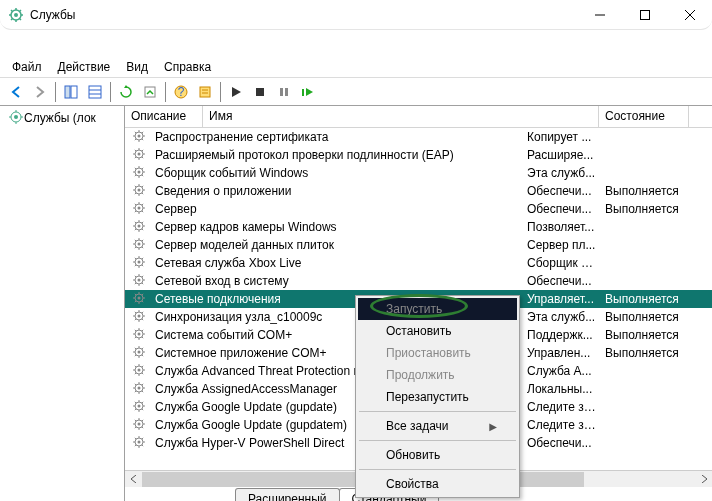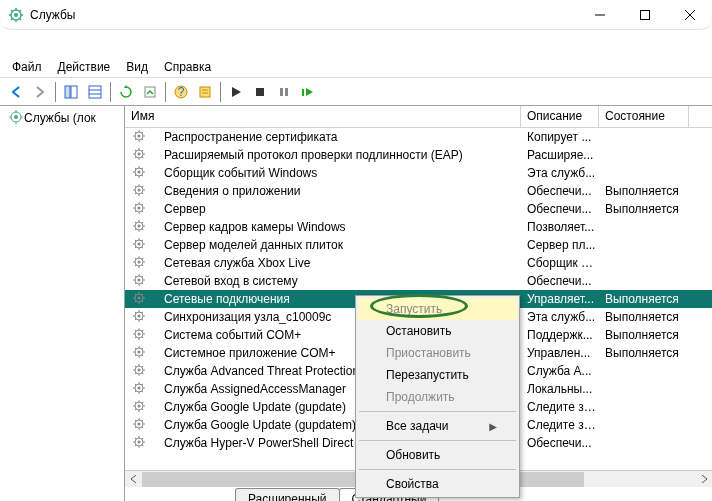--- a/index.html
+++ b/index.html
@@ -31,39 +31,39 @@
 .list-header { height: 22px; display: flex; border-bottom: 1px solid #d4d4d4; }
 .col-h { padding: 3px 6px; border-right: 1px solid #d4d4d4; background: #fff; font-weight: normal; text-align: left; }
 .col-name { width: 396px; }
 .col-desc { width: 78px; }
 .col-state { width: 90px; }
 
 .list-body { flex: 1; overflow: hidden; position: relative; }
 .row { display: flex; height: 18px; align-items: center; white-space: nowrap; }
 .row.selected { background: #0f766e; color: #fff; }
 .cell { overflow: hidden; text-overflow: ellipsis; padding: 0 2px 0 6px; }
-.cell.name { width: 396px; display: flex; align-items: center; gap: 17px; }
+.cell.name { width: 396px; display: flex; align-items: center; gap: 8px; }
 .cell.desc { width: 78px; }
 .cell.state { width: 90px; }
 .gear { flex-shrink: 0; }
 
 .hscroll { height: 17px; border-top: 1px solid #ccc; display: flex; align-items: center; background: #f0f0f0; }
 .hscroll .arrow { width: 17px; height: 15px; display: flex; align-items: center; justify-content: center; background: #f0f0f0; }
 .hscroll .track { flex: 1; height: 15px; position: relative; }
 .hscroll .thumb { position: absolute; left: 0; width: 80%; height: 100%; background: #cdcdcd; }
 
 .tabs { height: 22px; padding-left: 110px; display: flex; align-items: flex-end; }
 .tab { padding: 3px 12px; border: 1px solid #888; border-bottom: none; border-radius: 3px 3px 0 0; background: #fff; margin-right: -1px; font-size: 12px; position: relative; }
 .tab.inactive { background: #f0f0f0; top: 0; }
 .tab.active { background: #fff; z-index: 1; }
 
 
 .context-menu { position: absolute; left: 355px; top: 295px; width: 165px; background: #f0f0f0; border: 1px solid #a0a0a0; box-shadow: 2px 2px 4px rgba(0,0,0,0.25); padding: 2px; z-index: 100; }
 .cm-item { padding: 4px 20px 4px 28px; display: flex; align-items: center; justify-content: space-between; font-size: 12px; }
-.cm-item.hovered { background: #fef9c3; }
+.cm-item.hovered { background: #0f172a; }
 .cm-item.disabled { color: #888; }
 .cm-sep { height: 1px; background: #c0c0c0; margin: 3px 1px; }
 .cm-arrow { font-size: 10px; color: #555; }
 
 
 .highlight-ellipse { position: absolute; left: 370px; top: 294px; width: 98px; height: 24px; border: 3px solid #2e7d32; border-radius: 50%; pointer-events: none; z-index: 101; }
 
 .statusbar { height: 18px; border-top: 1px solid #a0a0a0; background: #f0f0f0; }
 
 .gear-icon { width: 16px; height: 16px; }
@@ -190,22 +190,22 @@
       <span><svg width="16" height="16">
             <circle cx="8" cy="8" r="5" fill="none" stroke="#4a8" stroke-width="1"></circle>
             <circle cx="8" cy="8" r="2" fill="#4a8"></circle>
             <path d="M8 1v2M8 13v2M1 8h2M13 8h2" stroke="#4a8"></path>
           </svg></span>
       <span>Службы (лок</span>
     </div>
   </div>
   <div class="list-pane">
     <div class="list-header">
+      <div class="col-h col-desc">Описание</div>
       <div class="col-h col-name">Имя</div>
-      <div class="col-h col-desc">Описание</div>
       <div class="col-h col-state">Состояние</div>
     </div>
     <div class="list-body" id="list-body">
         <div class="row">
           <div class="cell name">
             <span class="gear"><svg class="gear-icon" viewBox="0 0 16 16">
                 <circle cx="8" cy="8" r="4" fill="none" stroke="#888" stroke-width="1"></circle>
                 <circle cx="8" cy="8" r="1.5" fill="#888"></circle>
                 <path d="M8 2v2M8 12v2M2 8h2M12 8h2M3.8 3.8l1.4 1.4M10.8 10.8l1.4 1.4M3.8 12.2l1.4-1.4M10.8 5.2l1.4-1.4" stroke="#888" stroke-width="1"></path>
               </svg></span>
@@ -446,25 +446,25 @@
 <div class="context-menu">
   <div class="cm-item disabled hovered">
       <span>Запустить</span>
     </div>
   <div class="cm-item">
       <span>Остановить</span>
     </div>
   <div class="cm-item disabled">
       <span>Приостановить</span>
     </div>
+  <div class="cm-item disabled">
+      <span>Продолжить</span>
+    </div>
   <div class="cm-item">
       <span>Перезапустить</span>
-    </div>
-  <div class="cm-item disabled">
-      <span>Продолжить</span>
     </div>
   <div class="cm-sep"></div>
   <div class="cm-item">
       <span>Все задачи</span>
       <span class="cm-arrow">▶</span>
     </div>
   <div class="cm-sep"></div>
   <div class="cm-item">
       <span>Обновить</span>
     </div>

